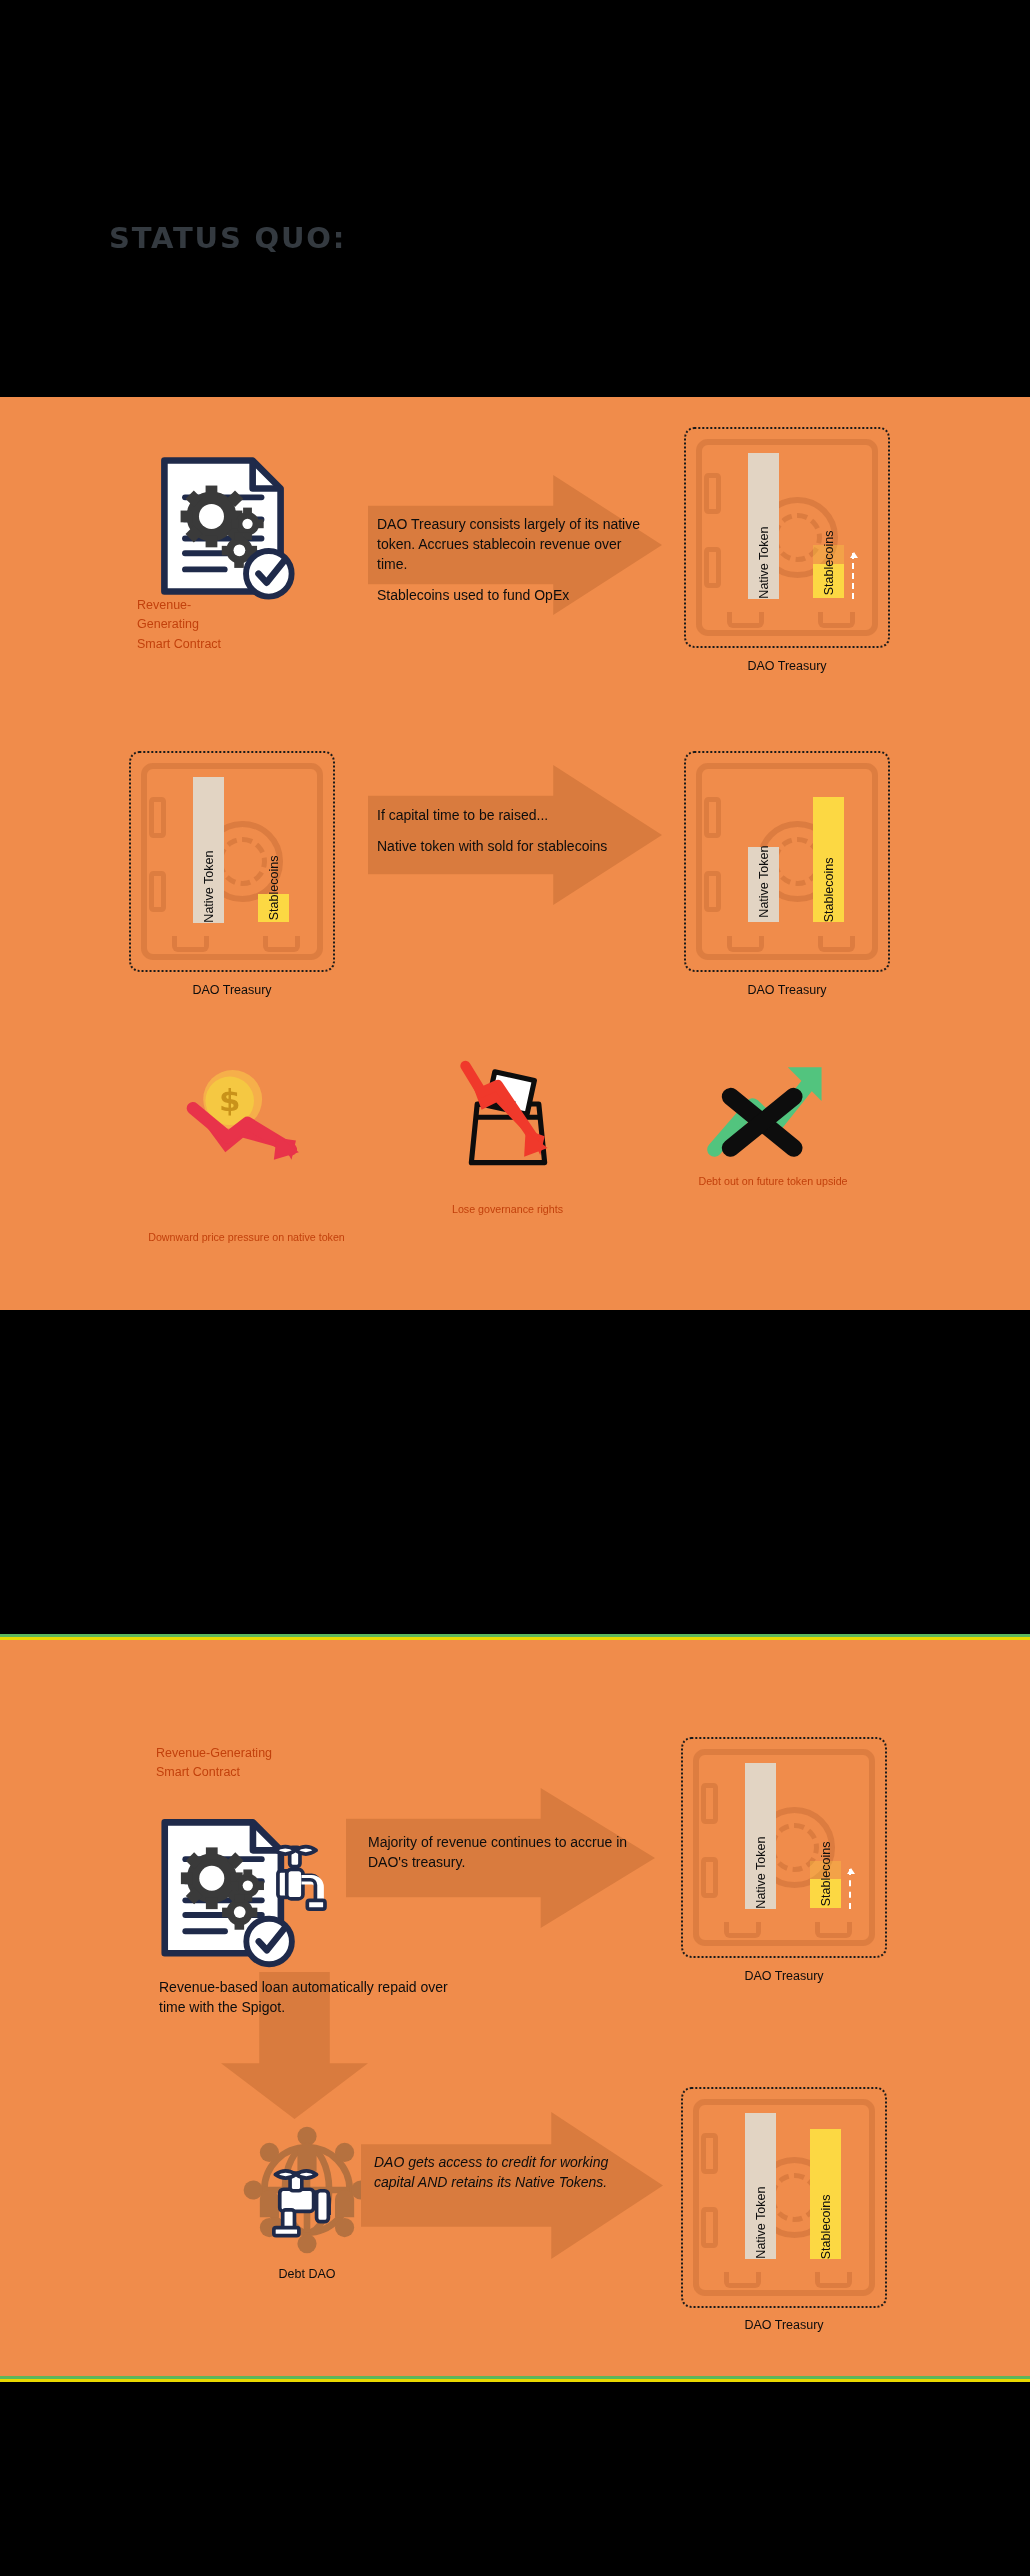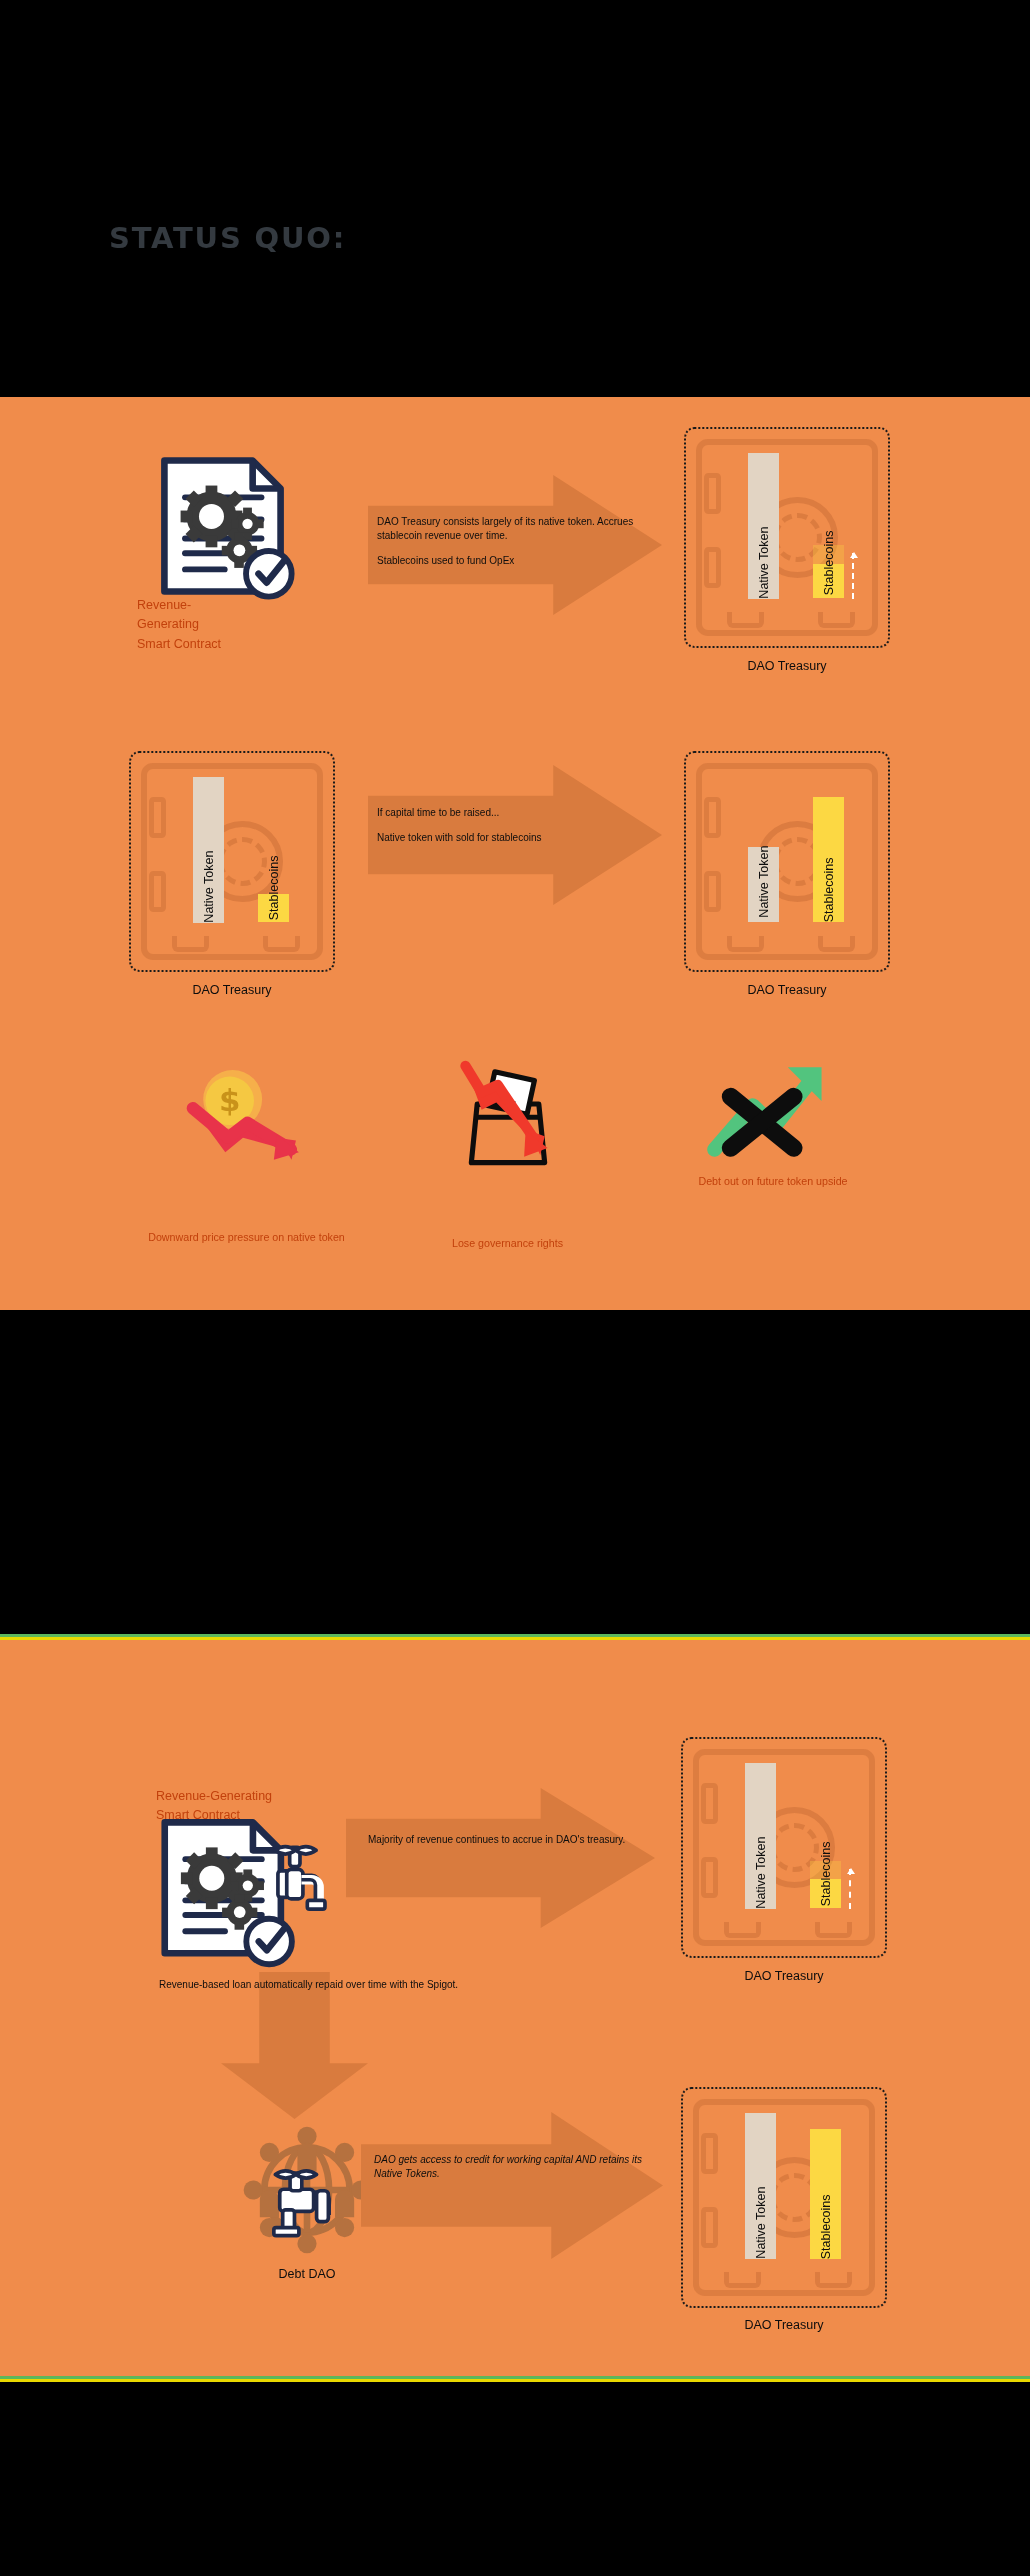--- a/index.html
+++ b/index.html
@@ -41,21 +41,21 @@
   .arrow-d {
     position: absolute;
     background: #D97B3E;
     clip-path: polygon(26% 0%, 74% 0%, 74% 62%, 100% 62%, 50% 100%, 0% 62%, 26% 62%);
   }
 
   
   .copy {
     position: absolute;
     color: #0D0D0D;
-    font-size: 10px;
+    font-size: 14px;
     line-height: 1.42;
     font-family: "Liberation Sans", sans-serif;
   }
   .copy p + p { margin-top: 11px; }
 
   
   .vault {
     position: absolute;
     border: 2.2px dotted #1A1A1A;
     border-radius: 10.3px;
@@ -272,33 +272,33 @@
     <svg width="118" height="110" viewBox="0 0 160 150">
       <path d="M38 60 L122 60 L130 140 L30 140 Z" fill="none" stroke="#0D0D0D" stroke-width="7" stroke-linejoin="round"></path>
       <path d="M34 78 L126 78" stroke="#0D0D0D" stroke-width="7"></path>
       <path d="M52 62 L62 16 L116 28 L106 74 Z" fill="#FFFFFF" stroke="#0D0D0D" stroke-width="7" stroke-linejoin="round"></path>
       <path d="M40 60 L90 60" stroke="#0D0D0D" stroke-width="8"></path>
       <path d="M22 8 L44 44 L66 34 L118 116 L108 96 L130 104 L124 130 L116 112 L64 58 L44 68 Z" fill="#F0392B"></path>
       <path d="M22 8 L44 44 L66 34 L120 114" fill="none" stroke="#F0392B" stroke-width="14" stroke-linejoin="round" stroke-linecap="round"></path>
       <path d="M104 96 L134 120 L102 132 Z" fill="#F0392B"></path>
     </svg>
   </div>
-  <div class="cap" style="left:412px; top:1236px; width:191px;">Lose governance rights</div>
+  <div class="cap" style="left:412px; top:1202px; width:191px;">Lose governance rights</div>
 
   <div class="node" style="left:707px; top:1060px;">
     <svg width="125" height="110" viewBox="0 0 170 150">
       <path d="M10 122 L62 62 L92 90 L140 30" fill="none" stroke="#52C47E" stroke-width="20" stroke-linejoin="round" stroke-linecap="round"></path>
       <path d="M110 10 L156 10 L156 56 Z" fill="#52C47E"></path>
       <path d="M32 50 L118 120" stroke="#0D0D0D" stroke-width="24" stroke-linecap="round"></path>
       <path d="M118 50 L32 120" stroke="#0D0D0D" stroke-width="24" stroke-linecap="round"></path>
     </svg>
   </div>
   <div class="cap" style="left:670px; top:1174px; width:206px;">Debt out on future token upside</div>
 
-  <div class="cap cap-lg" style="left:156px; top:1787px; width:243px;">
+  <div class="cap cap-lg" style="left:156px; top:1744px; width:243px;">
     <div>Revenue-Generating</div>
     <div>Smart Contract</div>
   </div>
 
   <div class="node" style="left:160px; top:1818px;">
     <svg width="155" height="147" viewBox="0 0 210 200">
       <path d="M6 6 H126 L164 44 V184 H6 Z" fill="#FFFFFF" stroke="#1F2A4A" stroke-width="9" stroke-linejoin="round"></path>
       <path d="M126 6 V44 H164" fill="none" stroke="#1F2A4A" stroke-width="9" stroke-linejoin="round"></path>
       <rect x="30" y="52" width="112" height="8" rx="4" fill="#1F2A4A"></rect>
       <rect x="30" y="82" width="112" height="8" rx="4" fill="#1F2A4A"></rect>

